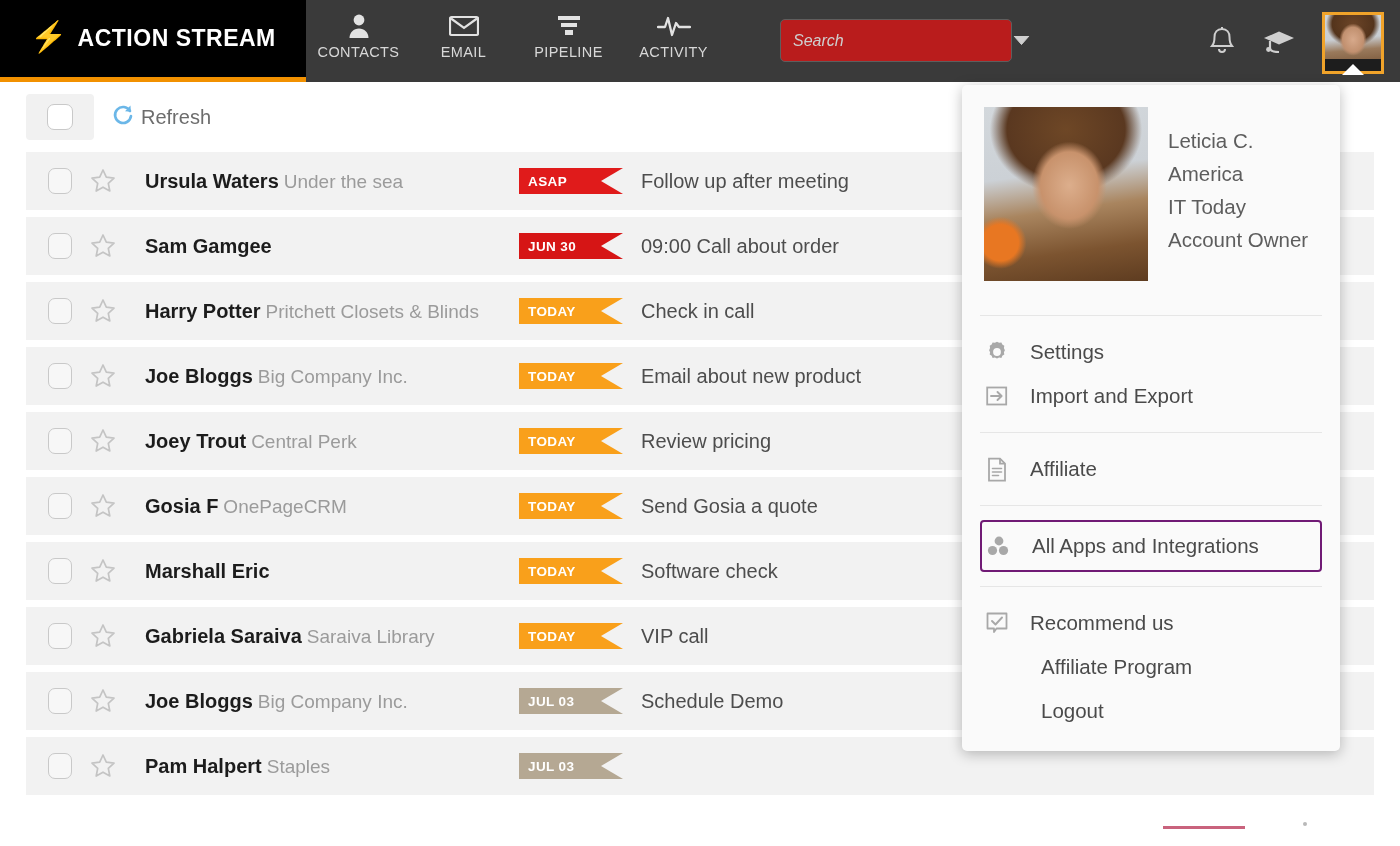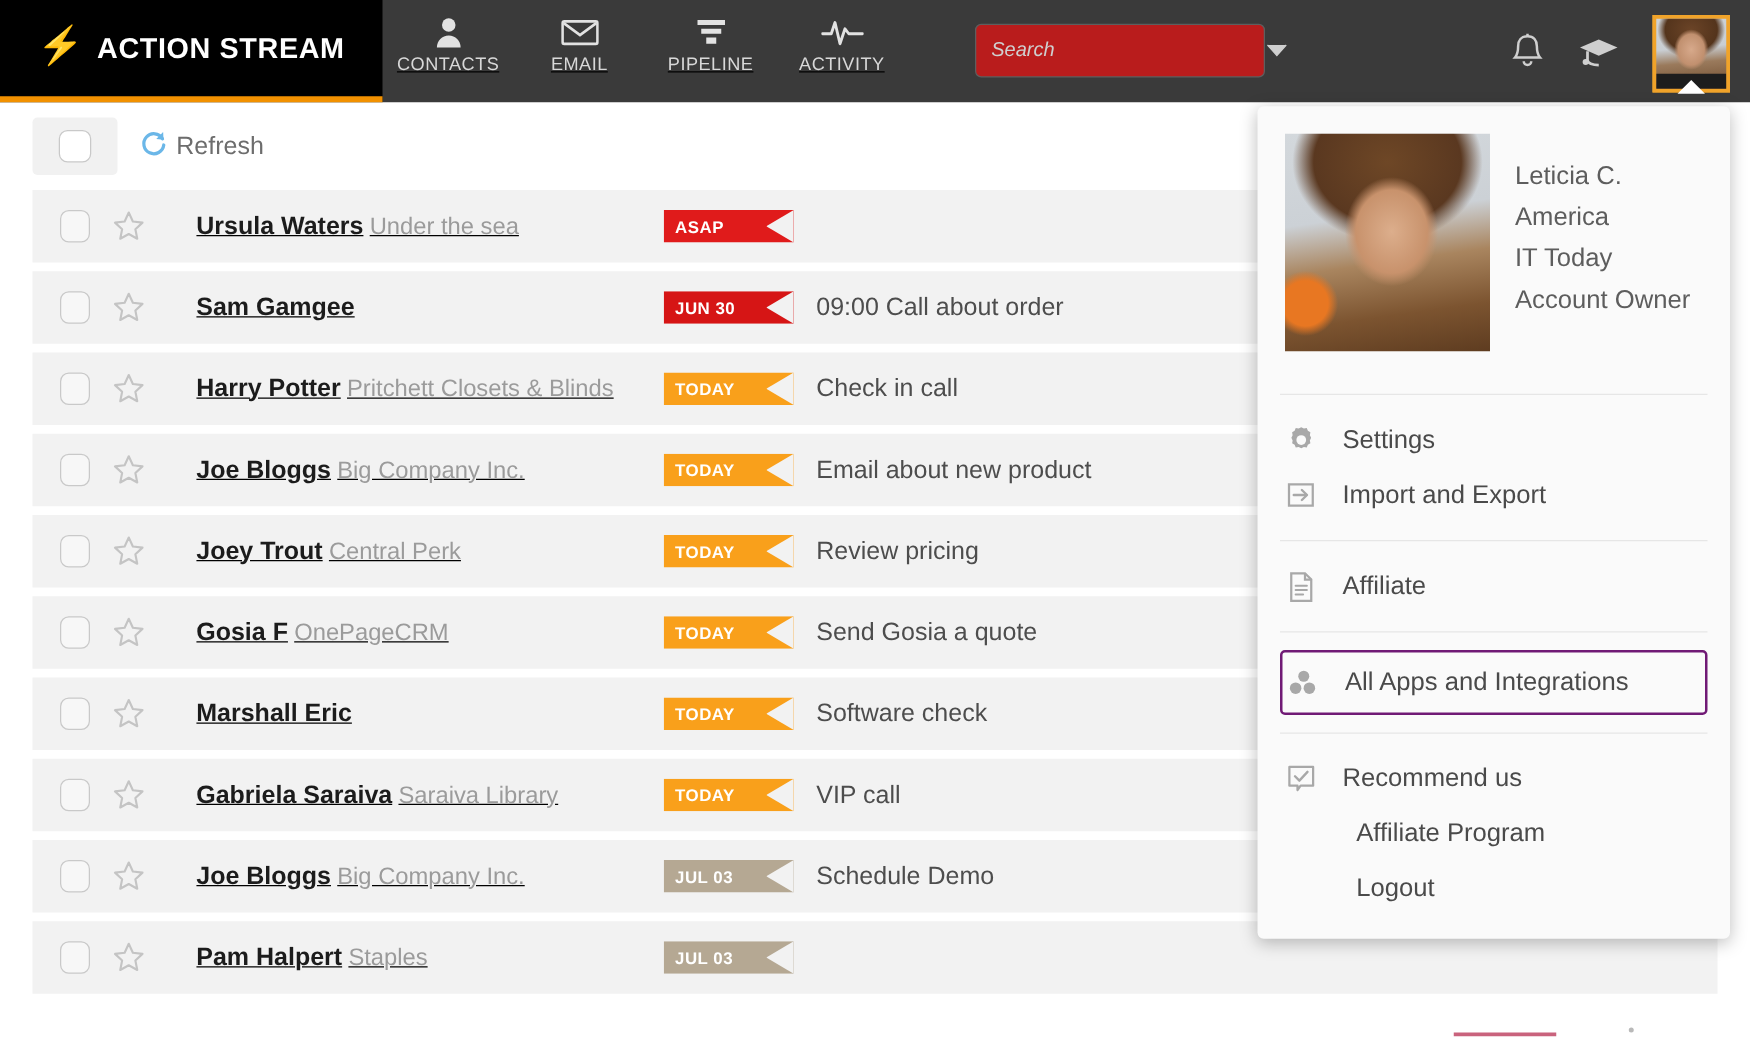--- a/index.html
+++ b/index.html
@@ -54,21 +54,20 @@
     letter-spacing: 0.5px;
     white-space: nowrap;
   }
 
   .nav {
     display: flex;
     align-items: flex-start;
     padding-top: 8px;
     gap: 0;
     flex: 0 0 auto;
-    text-decoration: underline;
   }
   .nav-item {
     width: 105px;
     display: flex;
     flex-direction: column;
     align-items: center;
     gap: 4px;
     cursor: pointer;
     padding-top: 4px;
   }
@@ -208,26 +207,25 @@
     width: 24px; height: 26px;
     border: 1.6px solid #c9c9c9;
     border-radius: 7px;
     background: #f7f7f7;
     cursor: pointer;
     flex: 0 0 auto;
   }
   .row-star { margin-left: 18px; cursor: pointer; display: flex; align-items: center; flex: 0 0 auto; }
 
   .row-name-cell {
-    margin-left: 41px;
+    margin-left: 29px;
     width: 374px;
     white-space: nowrap;
     overflow: hidden;
     flex: 0 0 auto;
-    text-decoration: underline;
   }
   .contact-name { font-size: 20px; font-weight: bold; color: #1c1c1c; }
   .contact-company { font-size: 19px; color: #9b9b9b; margin-left: 5px; }
 
   .badge {
     position: relative;
     height: 26px;
     width: 104px;
     display: flex;
     align-items: center;
@@ -262,21 +260,21 @@
     margin-left: 18px;
     font-size: 20px;
     color: #4d4d4d;
     white-space: nowrap;
   }
 
   
   .dropdown {
     position: absolute;
     top: 85px;
-    left: 1006px;
+    left: 962px;
     width: 378px;
     background: #fafafa;
     border-radius: 5px;
     box-shadow: 0 3px 14px rgba(0,0,0,0.26);
     padding: 22px 0 18px 0;
     z-index: 50;
   }
 
   .dd-profile { display: flex; padding: 0 22px 0 22px; gap: 20px; }
   .dd-avatar {
@@ -446,20 +444,21 @@
           <div class="row-cbox"></div>
           <div class="row-star">
             <svg width="26" height="26" viewBox="0 0 26 26">
               <path d="M13 2 L16.3 9.2 L24 10.1 L18.3 15.4 L19.8 23 L13 19.2 L6.2 23 L7.7 15.4 L2 10.1 L9.7 9.2 Z" fill="none" stroke="#c4c4c4" stroke-width="1.7" stroke-linejoin="round"></path>
             </svg>
           </div>
           <div class="row-name-cell"><span class="contact-name">Ursula Waters</span><span class="contact-company">Under the sea</span></div>
           <div class="badge" style="--bg: #e01b1b;">
             <span>ASAP</span>
           </div>
+          <div class="action-text">Follow up after meeting</div>
         </div>
         <div class="row">
           <div class="row-cbox"></div>
           <div class="row-star">
             <svg width="26" height="26" viewBox="0 0 26 26">
               <path d="M13 2 L16.3 9.2 L24 10.1 L18.3 15.4 L19.8 23 L13 19.2 L6.2 23 L7.7 15.4 L2 10.1 L9.7 9.2 Z" fill="none" stroke="#c4c4c4" stroke-width="1.7" stroke-linejoin="round"></path>
             </svg>
           </div>
           <div class="row-name-cell"><span class="contact-name">Sam Gamgee</span></div>
           <div class="badge" style="--bg: #d61515;">

